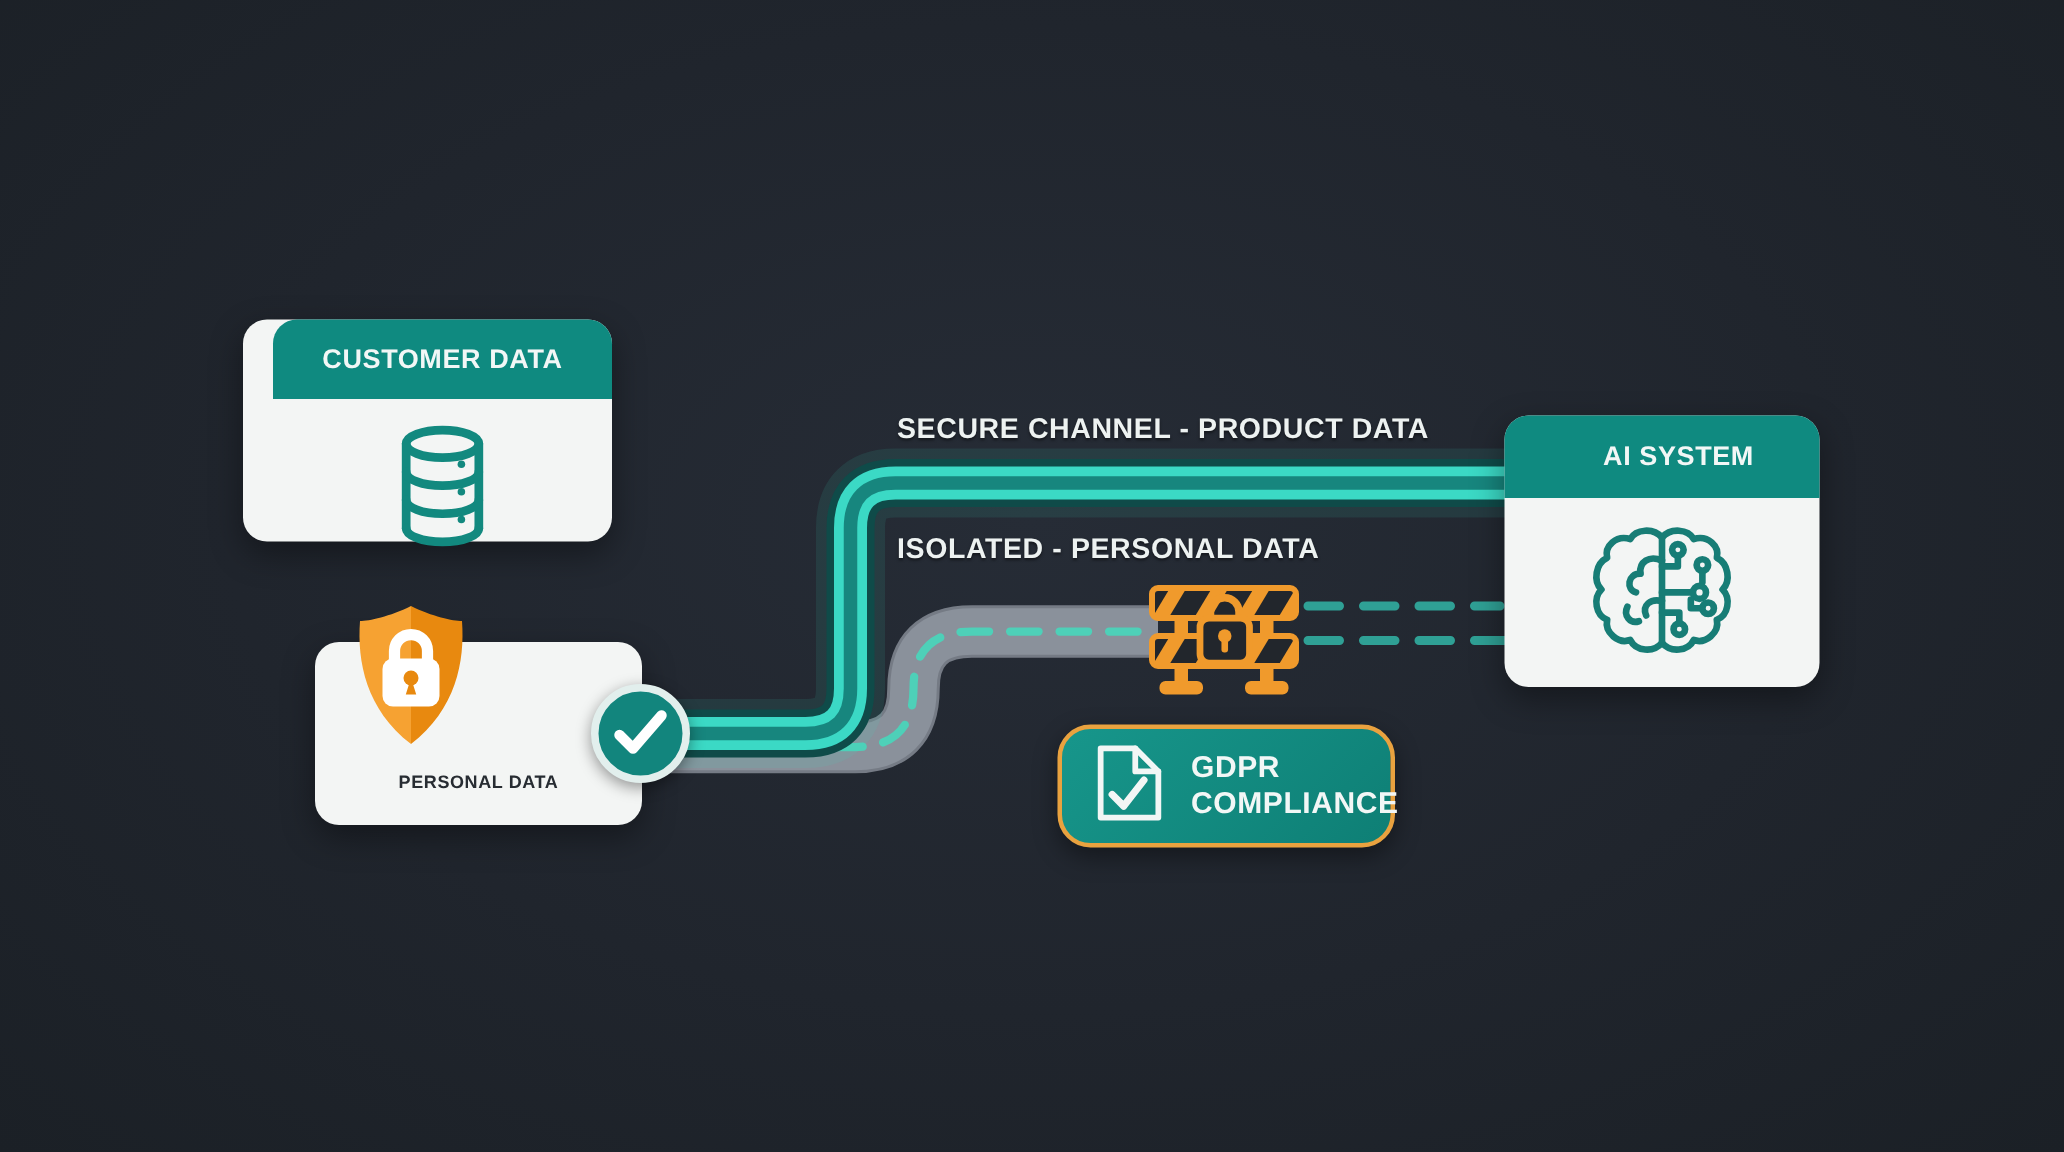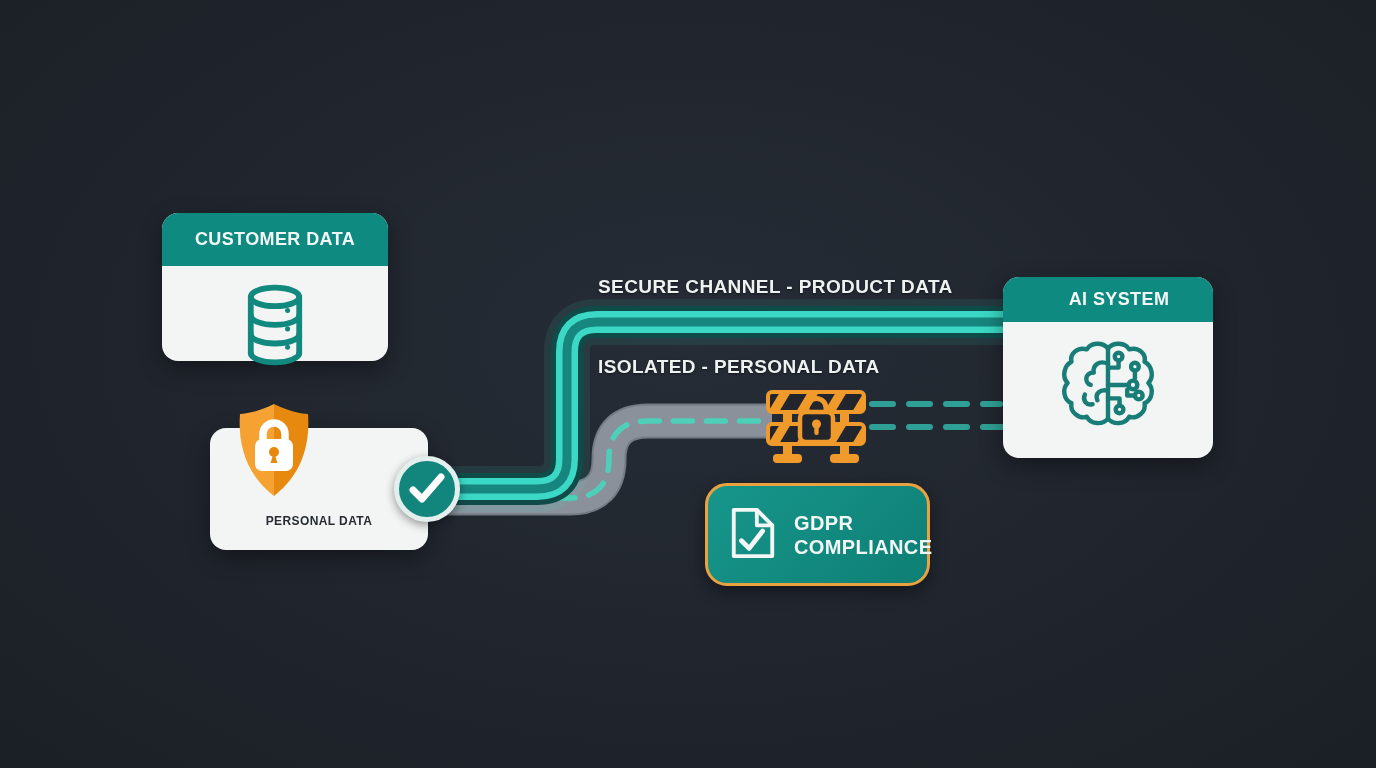--- a/index.html
+++ b/index.html
@@ -20,25 +20,25 @@
     position:absolute;background:#f3f5f4;border-radius:16px;
     box-shadow:0 8px 22px rgba(0,0,0,.38);
   }
   .card-header{
     height:53px;background:#0f8a80;border-radius:16px 16px 0 0;
     display:flex;align-items:center;justify-content:center;
     color:#f2f7f6;font-weight:700;font-size:18px;letter-spacing:.4px;
   }
   .card-body{display:flex;align-items:center;justify-content:center;}
 
-  .card-customer{left:162px;top:213px;width:226px;height:148px;}
+  .card-customer{left:162px;top:213px;width:226px;height:148px;padding-left:20px;}
   .card-customer .card-body{height:121px;}
 
   .card-ai{left:1003px;top:277px;width:210px;height:181px;}
-  .card-ai .card-header{height:45px;padding-left:22px;}
+  .card-ai .card-header{height:55px;padding-left:22px;}
   .card-ai .card-body{height:126px;}
 
   .card-personal{
     left:210px;top:428px;width:218px;height:122px;
     display:flex;align-items:flex-end;justify-content:center;
   }
   .card-personal .personal-label{
     margin-bottom:22px;font-weight:700;font-size:12px;color:#272c32;letter-spacing:.4px;
   }
   .shield-wrap{position:absolute;left:230px;top:401px;width:88px;height:99px;z-index:4;}
@@ -51,21 +51,21 @@
   }
 
   .flow-label{
     position:absolute;color:#edf2f1;font-weight:700;font-size:19px;letter-spacing:.4px;
     text-shadow:0 1px 2px rgba(0,0,0,.5);z-index:3;
   }
   .label-secure{left:598px;top:276px;text-align:center;}
   .label-isolated{left:598px;top:356px;}
 
   .badge{
-    position:absolute;left:705px;top:483px;width:225px;height:103px;box-sizing:border-box;
+    position:absolute;left:705px;top:483px;width:225px;height:82px;box-sizing:border-box;
     background:linear-gradient(135deg,#17968b 0%,#0e7f75 100%);
     border:3px solid #e9a23f;border-radius:22px;z-index:3;
     display:flex;align-items:center;gap:16px;padding-left:20px;
     box-shadow:0 6px 16px rgba(0,0,0,.4);
   }
   .badge-text{display:flex;flex-direction:column;color:#f2f7f6;font-weight:700;
     font-size:20px;line-height:24px;letter-spacing:.4px;}
 </style>
 </head>
 <body>

